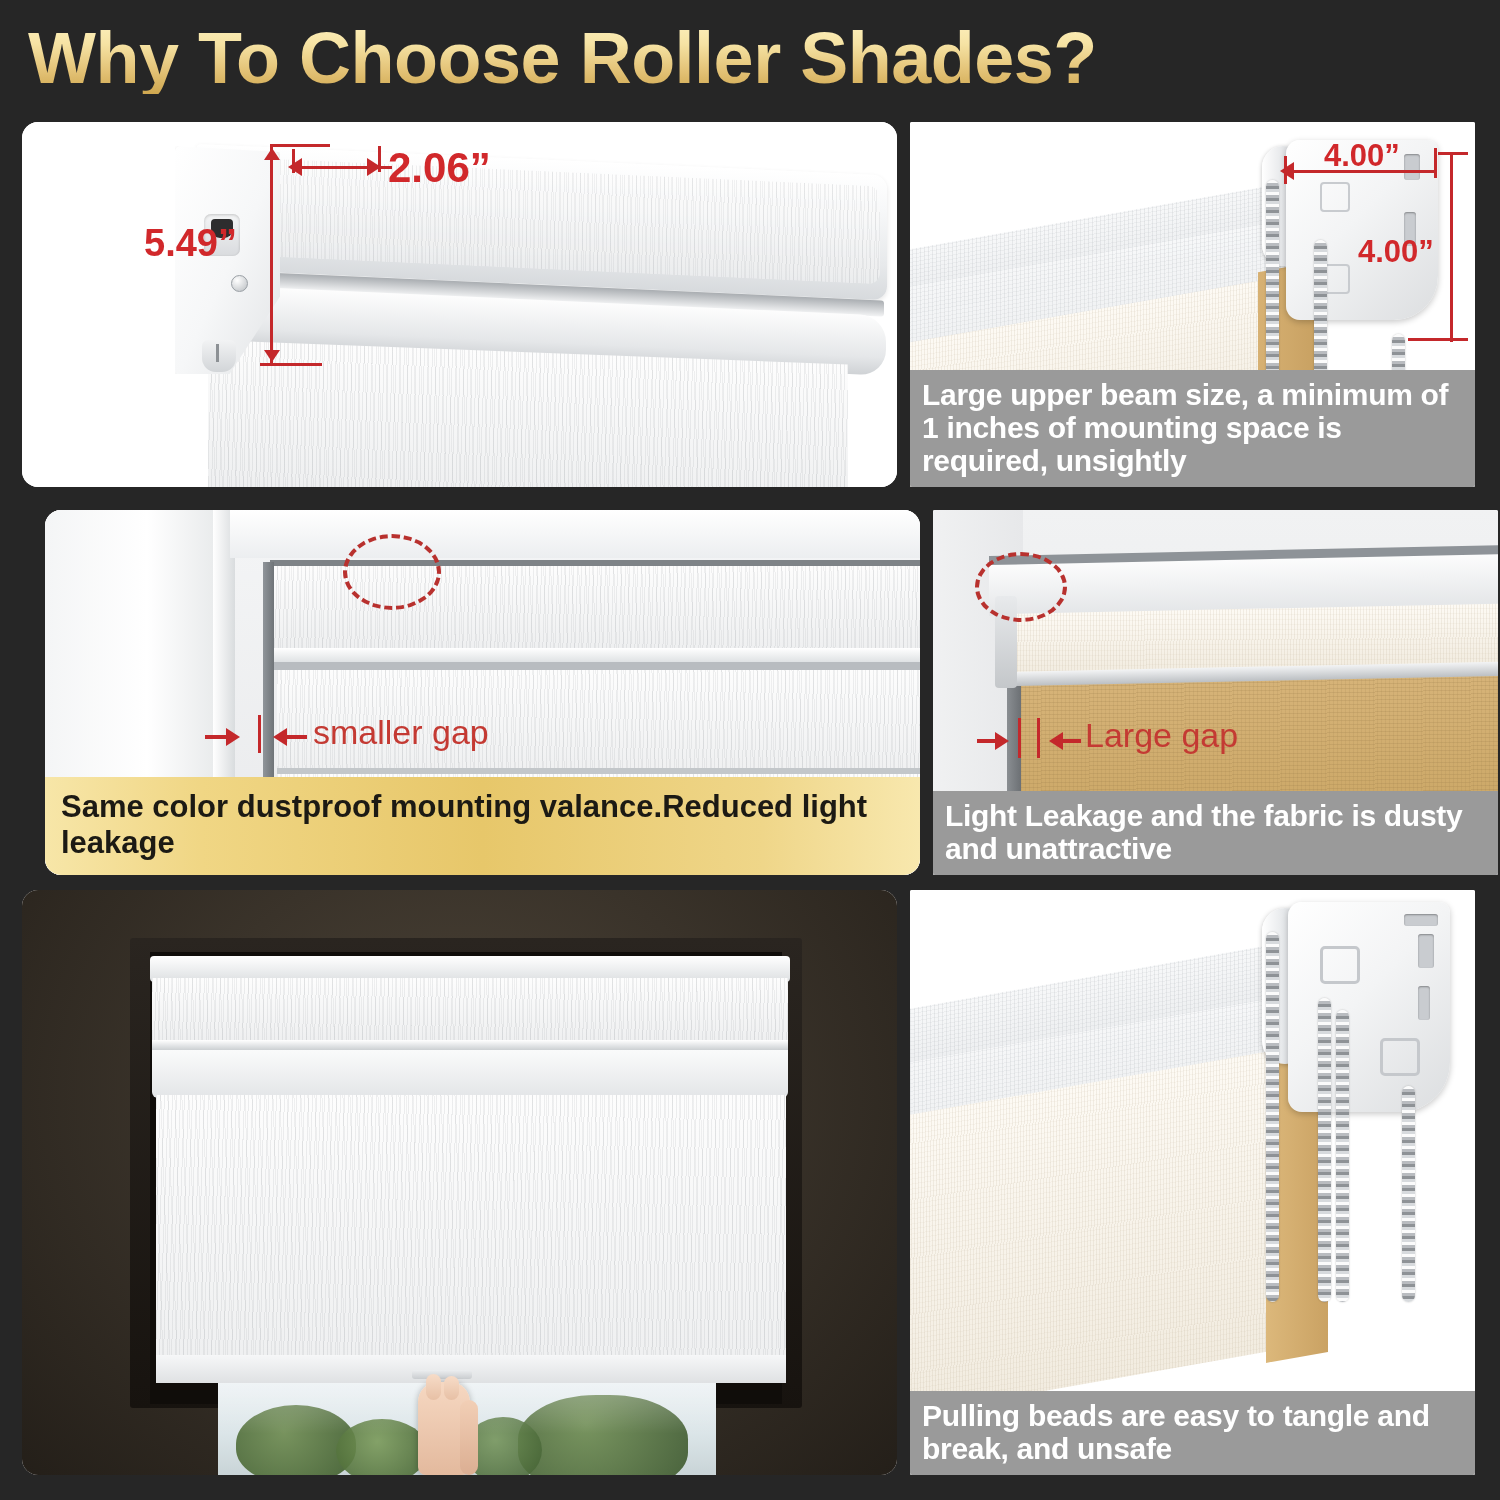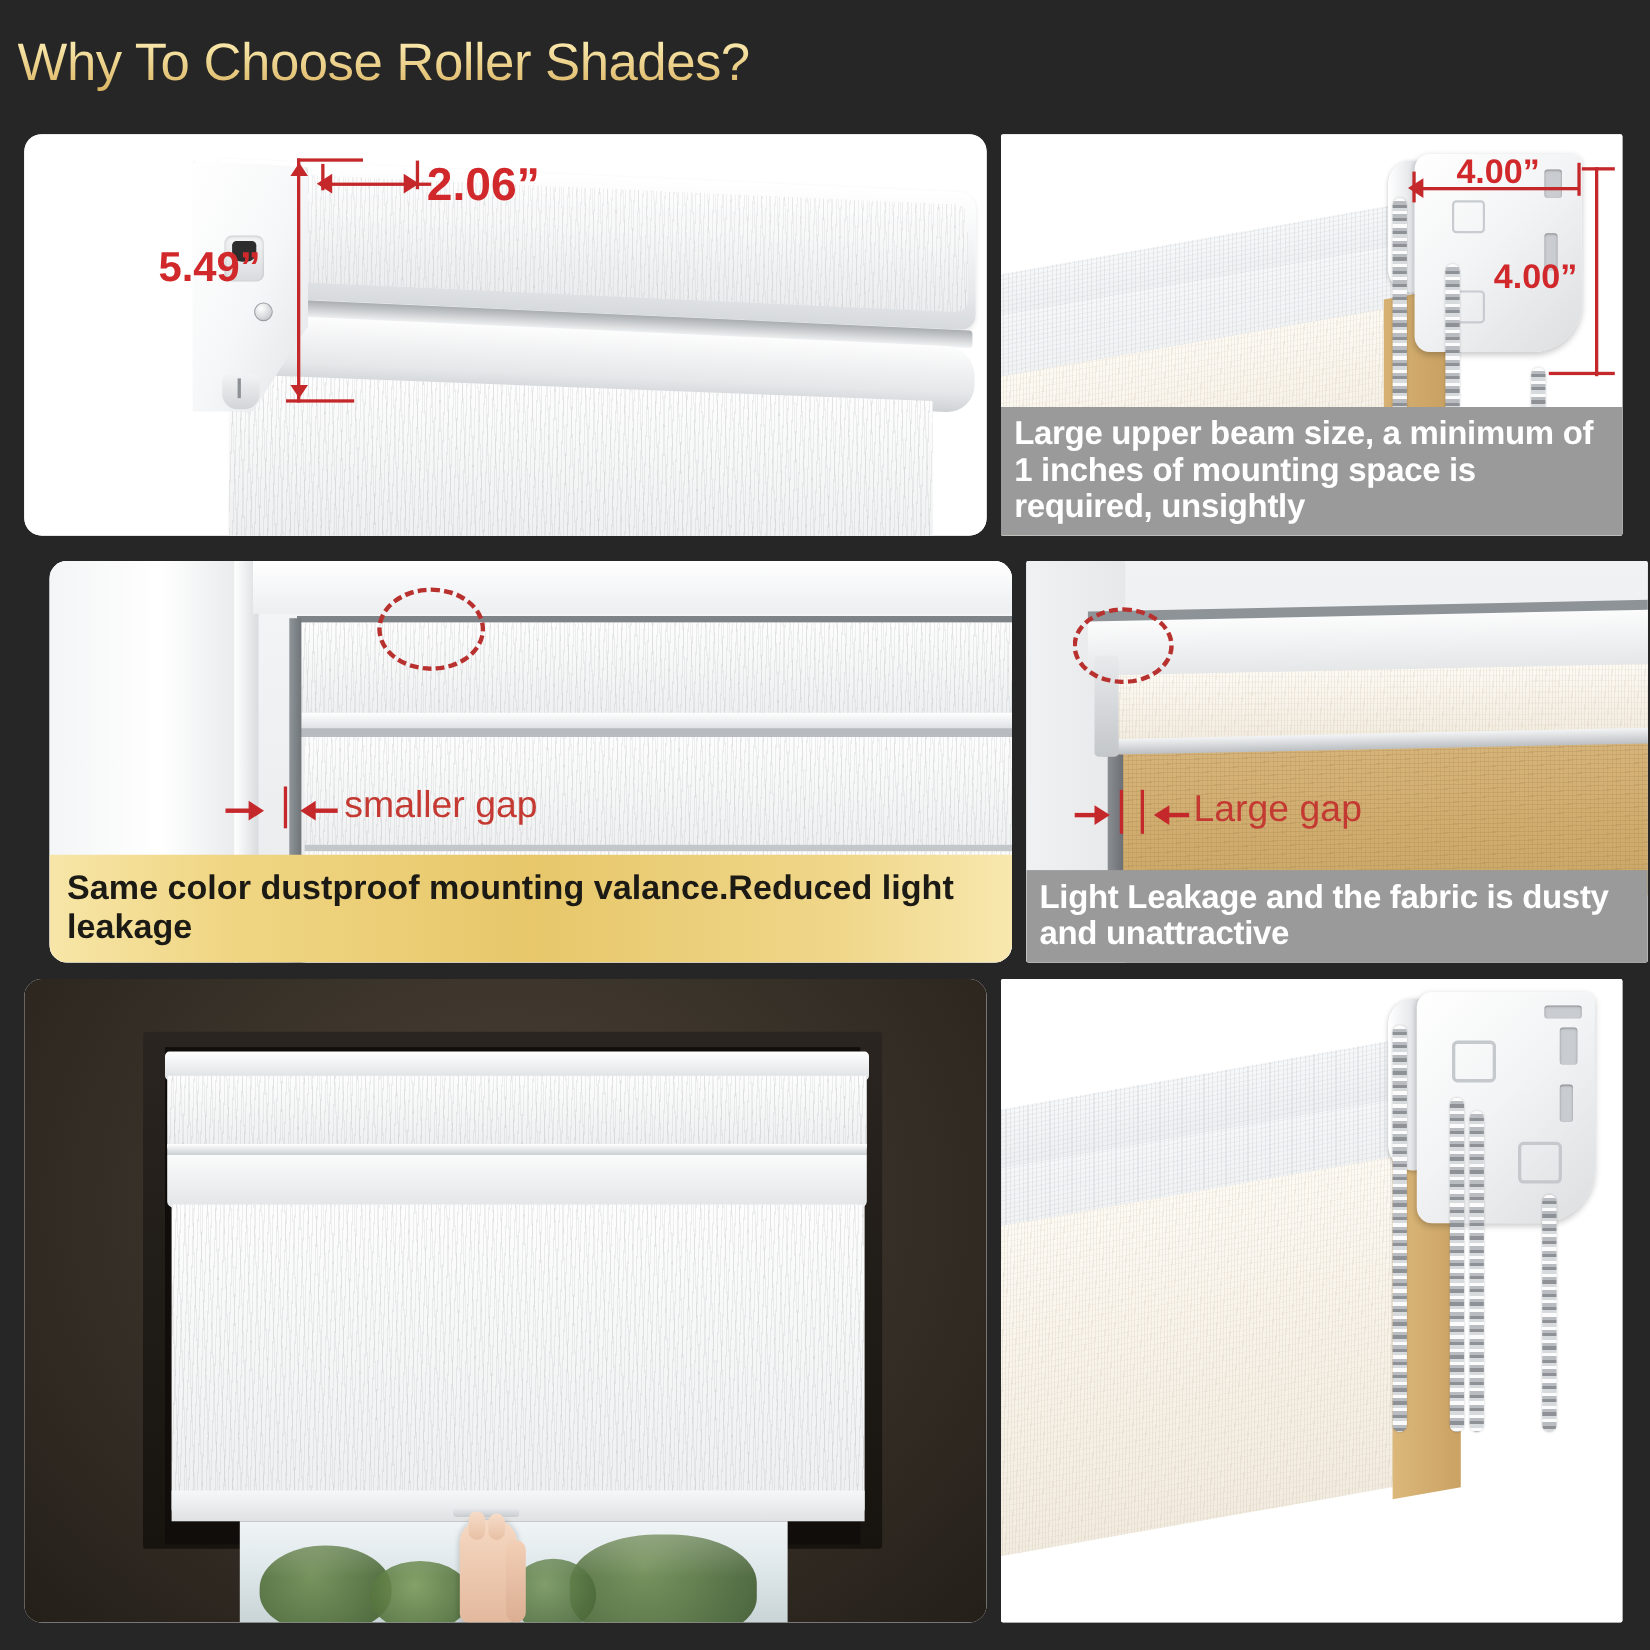--- a/index.html
+++ b/index.html
@@ -6,22 +6,22 @@
   body{
     width:1500px;height:1500px;
     background:#262626;
     font-family:"Liberation Sans", sans-serif;
     overflow:hidden;
     position:relative;
   }
 
   
   #title{
-    position:absolute; left:16px; top:22px; width:1100px; height:72px;
-    font-size:48px; font-weight:normal; letter-spacing:-0.5px;
+    position:absolute; left:28px; top:22px; width:1100px; height:72px;
+    font-size:72px; font-weight:bold; letter-spacing:-0.5px;
     line-height:72px;
     background:linear-gradient(180deg,#fdf0bd 0%,#f6e3a4 30%,#e3c276 68%,#cfa74f 100%);
     -webkit-background-clip:text; background-clip:text;
     color:transparent; -webkit-text-fill-color:transparent;
     white-space:nowrap;
   }
 
   
   .panel{ position:absolute; overflow:hidden; background:#fff; }
   .panel.left{ border-radius:16px; }
@@ -356,13 +356,14 @@
     <div class="slot" style="left:508px;top:44px;width:16px;height:34px;"></div>
     <div class="slot" style="left:508px;top:96px;width:12px;height:34px;"></div>
     <div style="position:absolute;left:410px;top:56px;width:34px;height:32px;border:3px solid #c5c8cc;border-radius:5px;"></div>
     <div style="position:absolute;left:470px;top:148px;width:34px;height:32px;border:3px solid #c5c8cc;border-radius:5px;"></div>
 
     <div class="bead" style="left:356px;top:42px;height:370px;"></div>
     <div class="bead" style="left:408px;top:108px;height:304px;"></div>
     <div class="bead" style="left:426px;top:120px;height:292px;"></div>
     <div class="bead" style="left:492px;top:196px;height:216px;"></div>
   </div>
+  <div class="cap cap-grey">Pulling beads are easy to tangle and break, and unsafe</div>
 </div>
 
 </body></html>

